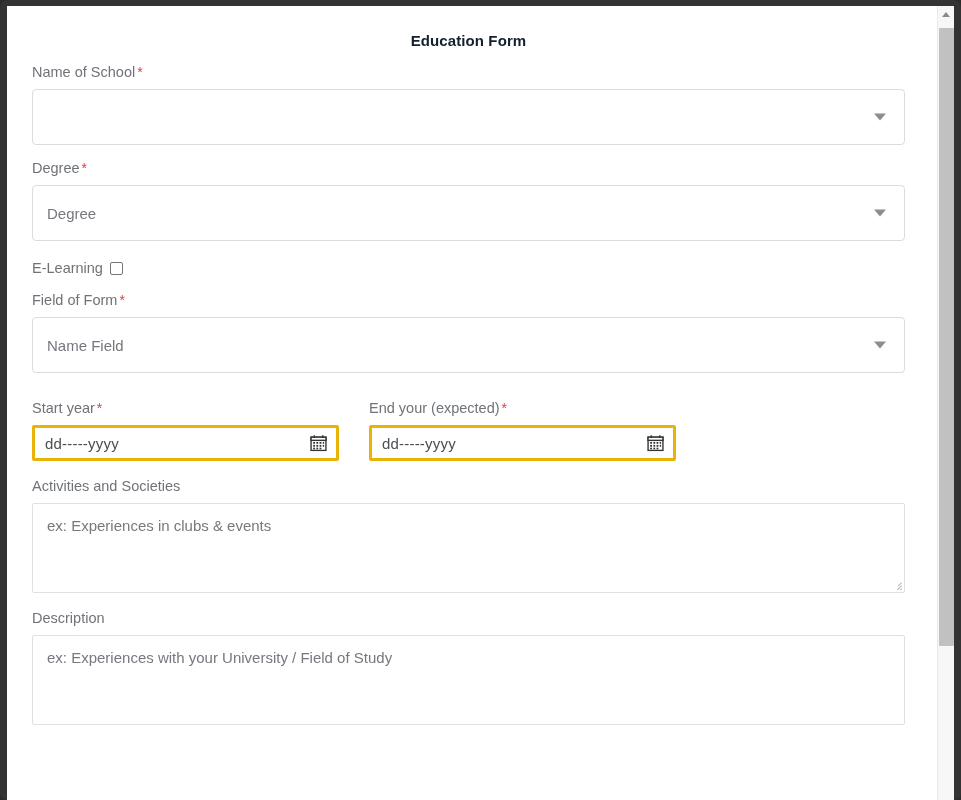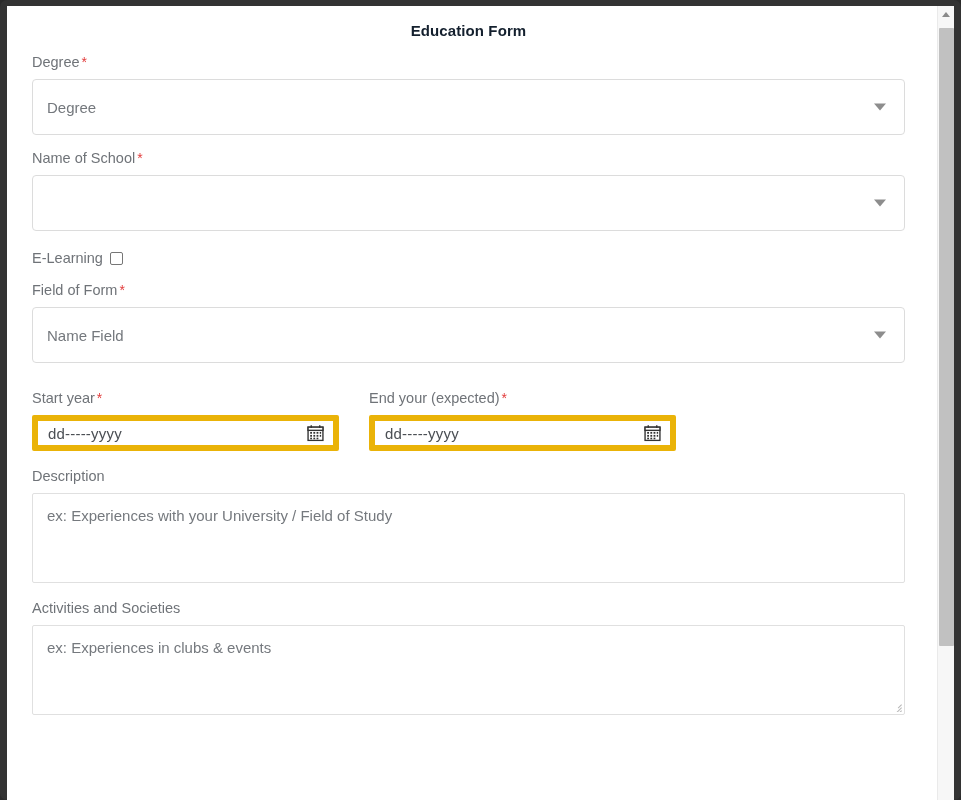--- a/index.html
+++ b/index.html
@@ -70,21 +70,21 @@
     width: 930px;
     height: 794px;
     padding: 0 32px 0 25px;
   }
 
   #form-title {
     font-size: 15px;
     font-weight: bold;
     color: #14202e;
     text-align: center;
-    padding-top: 16px;
+    padding-top: 26px;
     letter-spacing: 0.1px;
   }
 
   .field-block { margin-top: 14px; }
 
   .field-label {
     font-size: 14.5px;
     color: #6f7378;
     margin-bottom: 8px;
     display: block;
@@ -153,21 +153,21 @@
     display: flex;
     margin-top: 26px;
   }
   .date-col { width: 307px; margin-right: 30px; }
   .date-field {
     height: 36px;
     position: relative;
     display: flex;
     align-items: center;
     padding: 0 10px;
-    border: 6px solid #eab308;
+    border: 3px solid #eab308;
     border-radius: 2px;
     background: #fff;
   }
   .date-text {
     font-size: 15px;
     color: #4b4f54;
     letter-spacing: 0.2px;
   }
   .cal-icon {
     position: absolute;
@@ -234,30 +234,30 @@
 <body>
 
 <div id="window-frame">
   <div id="viewport">
 
     <div id="form-scroll">
 
       <div id="form-title">Education Form</div>
 
       <div class="field-block">
+        <span class="field-label"><span>Name of School</span><span class="req">*</span></span>
+        <div class="ctrl plain-select">
+          <span class="caret"></span>
+        </div>
+      </div>
+
+      <div class="field-block">
         <span class="field-label"><span>Degree</span><span class="req">*</span></span>
         <div class="ctrl select-box">
           <span class="select-placeholder">Degree</span>
-          <span class="caret"></span>
-        </div>
-      </div>
-
-      <div class="field-block">
-        <span class="field-label"><span>Name of School</span><span class="req">*</span></span>
-        <div class="ctrl plain-select">
           <span class="caret"></span>
         </div>
       </div>
 
       <div id="elearning-row">
         <span class="field-label">E-Learning</span>
         <span class="small-checkbox"></span>
       </div>
 
       <div class="field-block">
@@ -316,38 +316,38 @@
               <rect x="9" y="12.4" width="1.7" height="1.5" fill="#333"></rect>
             </svg>
           </div>
         </div>
 
 
       </div>
 
 
       <div class="field-block" style="margin-top:16px;">
-        <span class="field-label">Description</span>
-        <div class="textarea-ctrl" id="description-textarea">
-          <span>ex: Experiences with your University / Field of Study</span>
-        </div>
-      </div>
-
-      <div class="field-block" style="margin-top:16px;">
         <span class="field-label">Activities and Societies</span>
         <div class="textarea-ctrl" id="activities-textarea">
           <span>ex: Experiences in clubs &amp; events</span>
           <span class="resize-grip">
               <i></i>
               <i></i>
               <i></i>
             </span>
         </div>
       </div>
 
+      <div class="field-block" style="margin-top:16px;">
+        <span class="field-label">Description</span>
+        <div class="textarea-ctrl" id="description-textarea">
+          <span>ex: Experiences with your University / Field of Study</span>
+        </div>
+      </div>
+
     </div>
 
     <div id="scrollbar-track">
       <div id="scroll-up-arrow">
         <span class="tri"></span>
       </div>
       <div id="scroll-thumb"></div>
     </div>
 
   </div>

